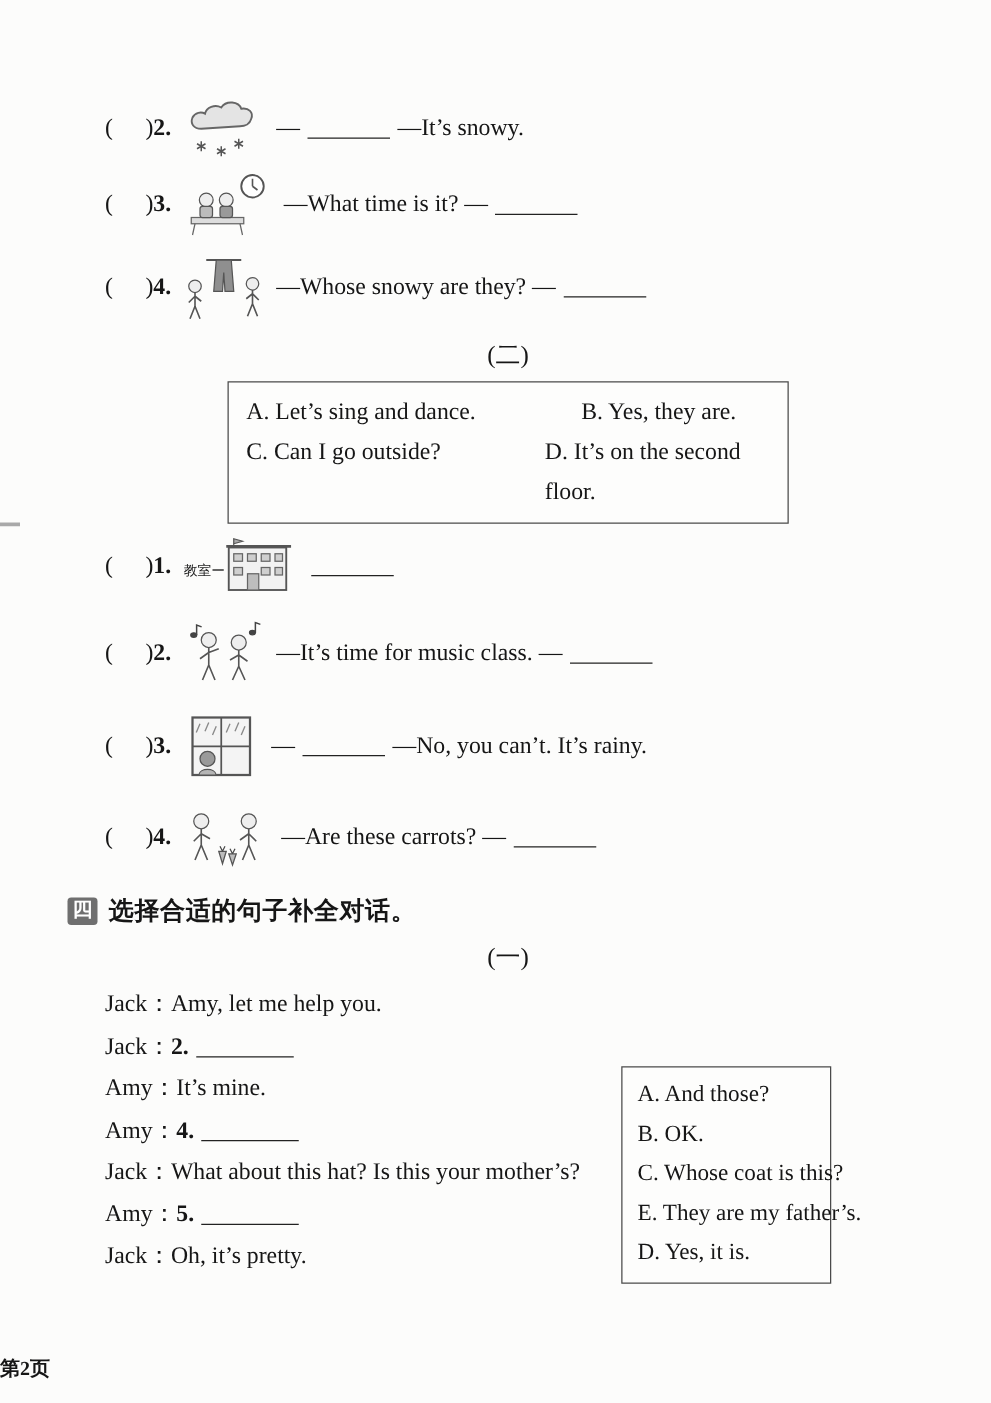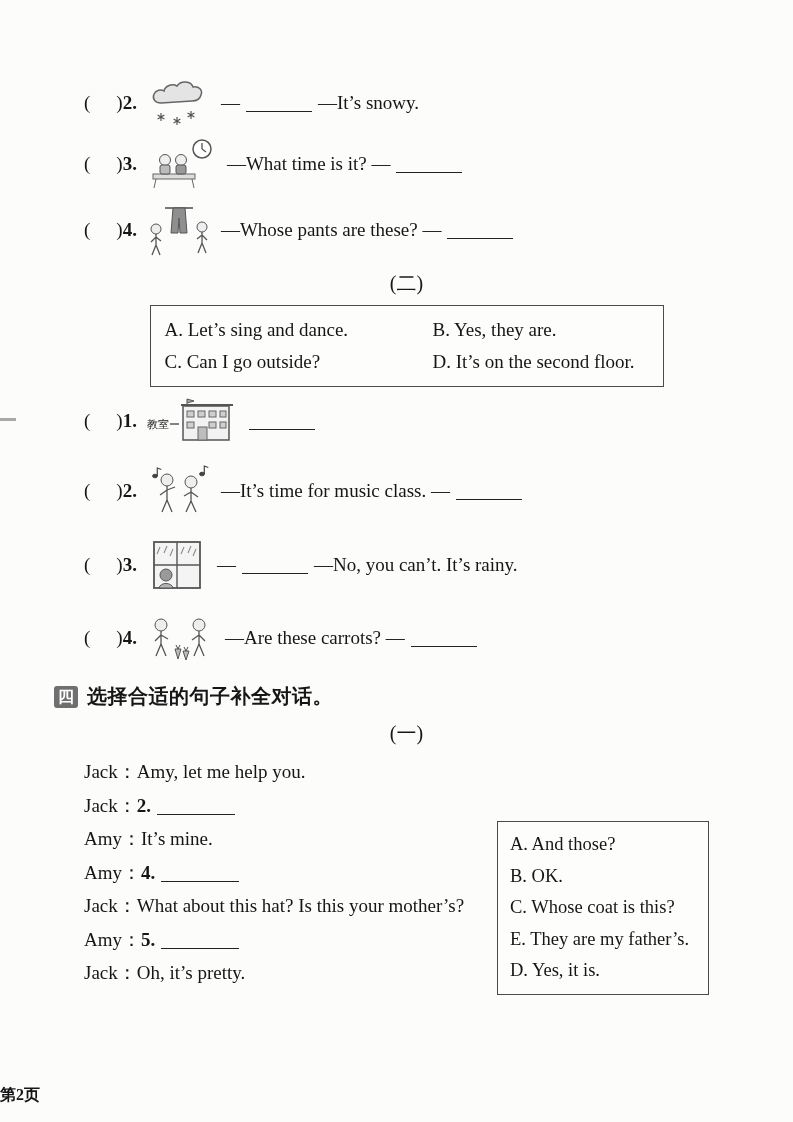--- a/index.html
+++ b/index.html
@@ -28,21 +28,21 @@
     border-bottom: 1.4px solid #222; margin: 0 6px;
     vertical-align: -3px;
   }
   .blank.wide { width: 78px; }
 
   .center-head { text-align: center; font-size: 20px; margin: 10px 0 8px; }
 
   
   .optbox {
     border: 1.3px solid #4a4a4a;
-    width: 514px; margin: 0 auto 10px;
+    width: 449px; margin: 0 auto 10px;
     padding: 8px 14px;
     background: #fdfdfc;
   }
   .optrow { display: flex; line-height: 32px; font-size: 19px; }
   .optrow .col1 { width: 268px; }
 
   
   .sec-header { display: flex; align-items: center; gap: 9px; margin: 18px 0 4px -30px; }
   .sec-badge {
     display: inline-block; background: #6f6f6f; color: #fff;
@@ -50,21 +50,21 @@
     padding: 3px 4px; border-radius: 3px;
   }
   .sec-title { font-size: 20px; font-weight: bold; letter-spacing: 0.5px; }
 
   
   .dialogue-wrap { position: relative; margin-top: 2px; }
   .dline { font-size: 19px; line-height: 33.5px; white-space: nowrap; }
   .dnum { font-weight: bold; }
   .dialog-optbox {
     position: absolute; left: 413px; top: 66px;
-    width: 212px; border: 1.3px solid #4a4a4a;
+    width: 168px; border: 1.3px solid #4a4a4a;
     padding: 7px 12px; background: #fdfdfc;
   }
   .dialog-optbox .opt { font-size: 18.5px; line-height: 31.5px; white-space: nowrap; }
 
   .footer { position: absolute; left: 0; right: 0; bottom: 16px; 
             font-size: 16px; font-weight: bold; }
   .artifact { position: absolute; left: 0; top: 418px; width: 16px; height: 3px; background: #a9a9a9; }
 </style>
 </head>
 <body>
@@ -125,21 +125,21 @@
     <span class="illus">
       <svg width="64" height="56" viewBox="0 0 64 56">
         <path d="M18 6h28" stroke="#555" stroke-width="1.6" fill="none"></path>
         <path d="M26 6h12l2 25h-7l-1-15-1 15h-7z" fill="#8f8f8f" stroke="#555"></path>
         <circle cx="9" cy="27" r="5" fill="#eee" stroke="#555"></circle>
         <path d="M9 32v11 M9 35l-5 5 M9 35l5 4 M9 43l-4 10 M9 43l4 10" stroke="#555" stroke-width="1.3" fill="none"></path>
         <circle cx="55" cy="25" r="5" fill="#eee" stroke="#555"></circle>
         <path d="M55 30v11 M55 33l-5 4 M55 33l5 5 M55 41l-4 10 M55 41l4 10" stroke="#555" stroke-width="1.3" fill="none"></path>
       </svg>
     </span>
-    <span class="qtext"><span>—Whose pants are these? —</span><span class="blank"></span><span></span></span>
+    <span class="qtext"><span>—Whose snowy are they? —</span><span class="blank"></span><span></span></span>
   </div>
 
   <div class="center-head">(二)</div>
 
   <div class="optbox">
     <div class="optrow">
       <span class="col1">A. Let’s sing and dance.</span>
       <span class="col2">B. Yes, they are.</span>
     </div>
     <div class="optrow">

